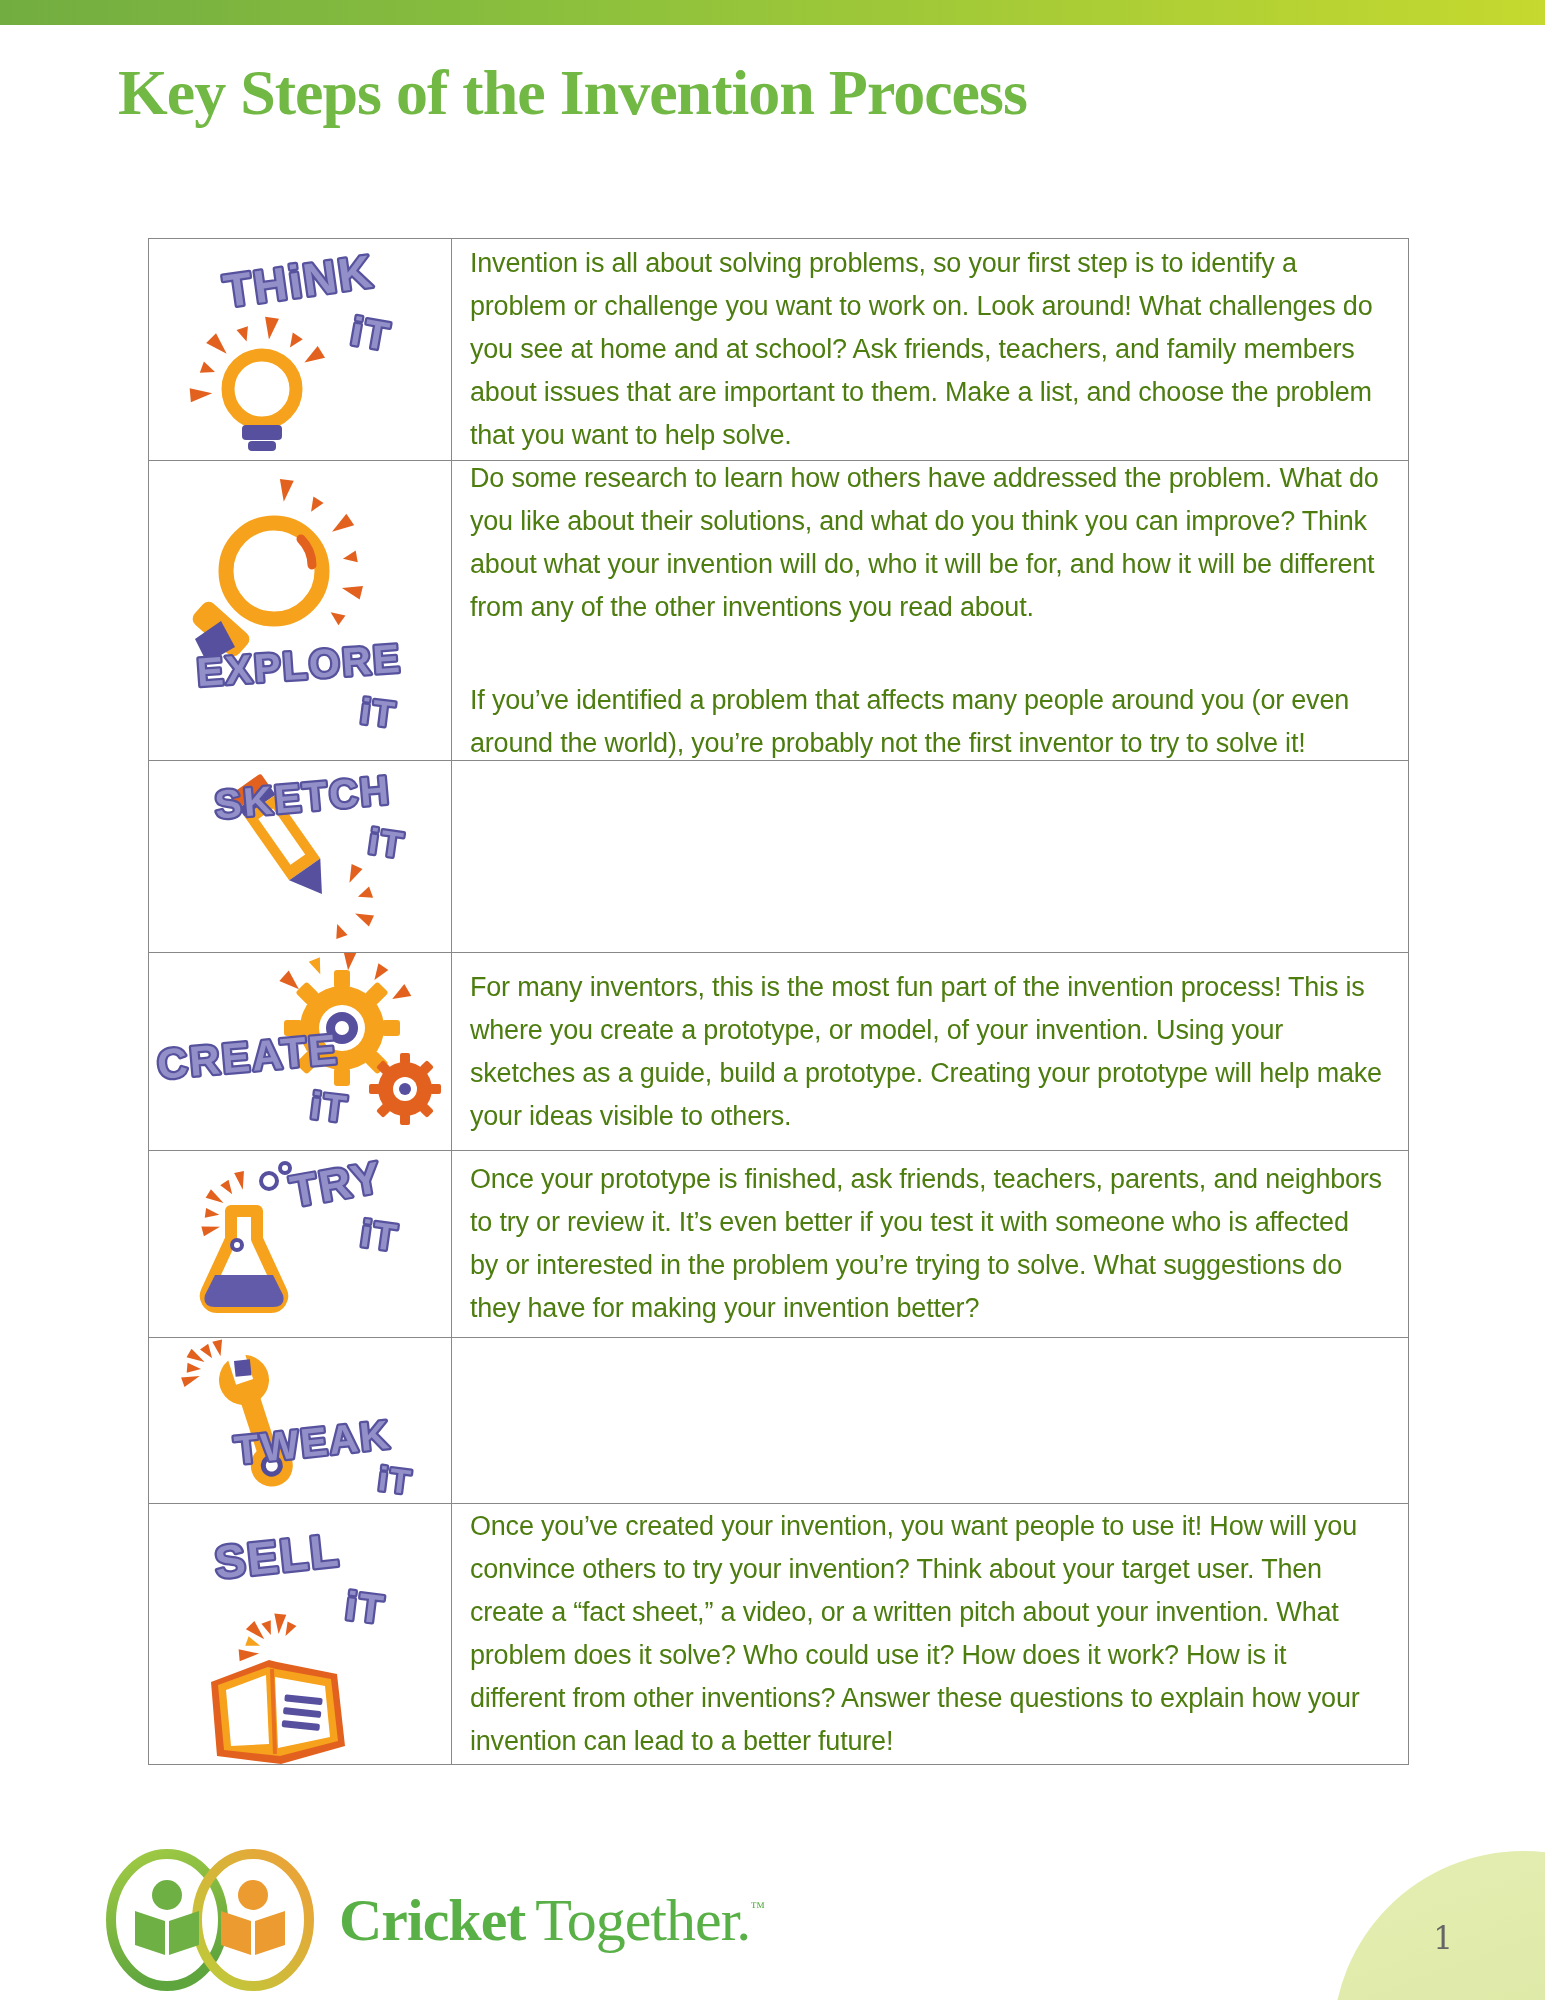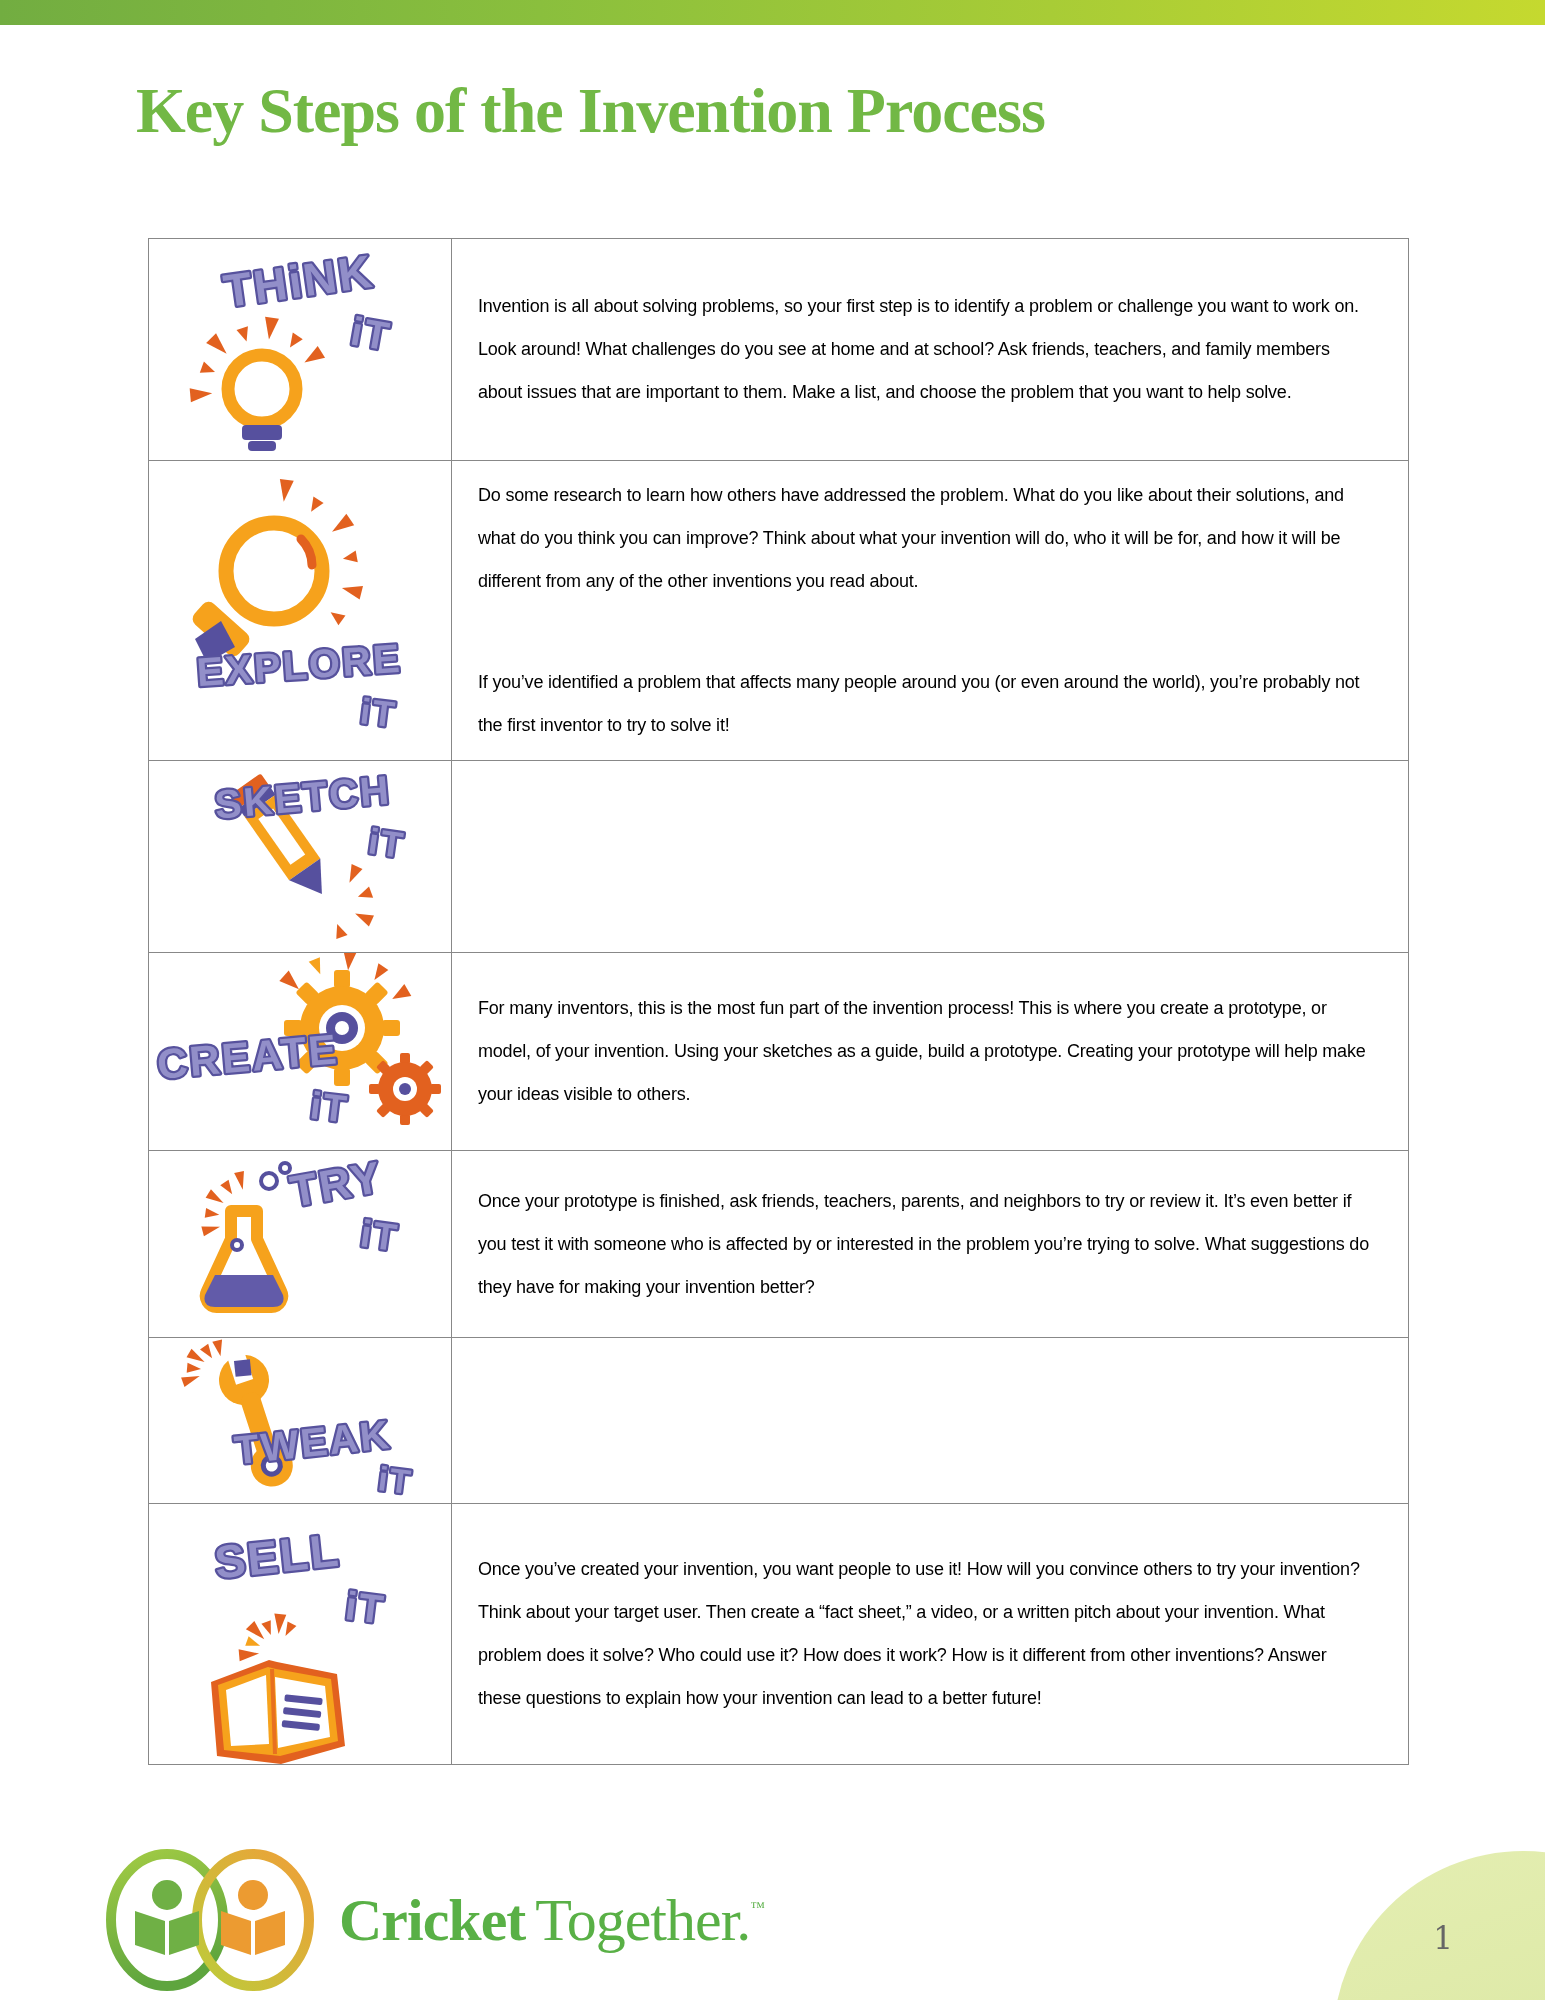--- a/index.html
+++ b/index.html
@@ -5,41 +5,41 @@
   html,body { margin:0; padding:0; background:#ffffff; }
   .page {
     position:relative; width:1545px; height:2000px; background:#ffffff;
     overflow:hidden; font-family:"Liberation Sans", sans-serif;
   }
   .topbar {
     position:absolute; left:0; top:0; width:1545px; height:25px;
     background:linear-gradient(90deg,#72ad41 0%,#8abf3d 35%,#a8cc36 68%,#c5d92f 100%);
   }
   .title {
-    position:absolute; left:118px; top:56px; margin:18px;
+    position:absolute; left:118px; top:56px; margin:0;
     font-family:"Liberation Serif", serif; font-weight:600;
     font-size:64px; letter-spacing:-1px; color:#72b845; white-space:nowrap;
   }
   .steps-table {
     position:absolute; left:148px; top:238px; width:1259px;
     border:1px solid #888888; background:#ffffff;
   }
   .trow { display:flex; border-bottom:1px solid #888888; }
   .trow:last-child { border-bottom:none; }
   .icon-cell {
     flex:0 0 302px; width:302px; border-right:1px solid #888888;
     position:relative; overflow:hidden; background:#ffffff;
   }
   .icon-cell svg { display:block; width:100%; height:100%; }
   .text-cell {
     flex:1; display:flex; flex-direction:column; justify-content:center;
     padding:2px 18px 2px 10px;
   }
   .text-cell p {
-    margin:16px; font-size:18px; line-height:43px; color:#000000;
+    margin:8px; font-size:27px; line-height:43px; color:#4d7c0f;
     letter-spacing:-0.2px;
   }
   .text-cell p + p { margin-top:42px; }
   .r1 { height:221px; } .r2 { height:299px; } .r3 { height:191px; }
   .r4 { height:197px; } .r5 { height:186px; } .r6 { height:165px; }
   .r7 { height:260px; }
   
   text.iw {
     font-family:"Liberation Sans", sans-serif; font-weight:700;
     fill:#928fc9; stroke:#57529d; stroke-width:4.5px; paint-order:stroke;

